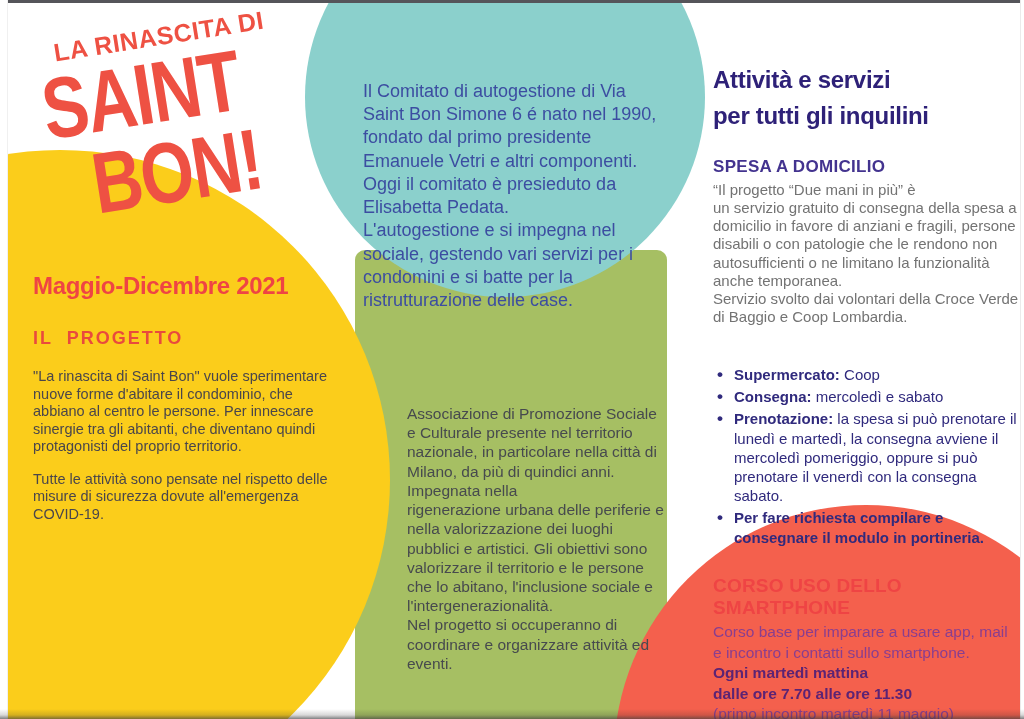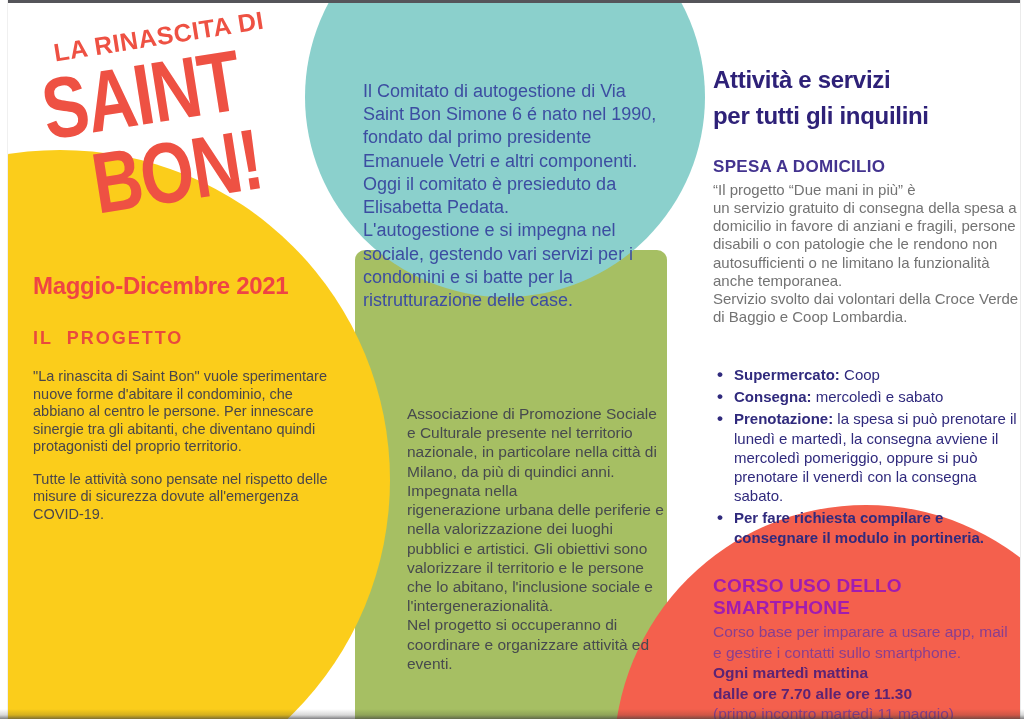--- a/index.html
+++ b/index.html
@@ -55,21 +55,21 @@
   #spesa-body { left: 713px; top: 181px; width: 312px; font-size: 15px; line-height: 1.21; color: #737373; }
 
   #bullet-list { left: 713px; top: 333px; width: 308px; list-style: none;
     font-size: 15px; line-height: 1.28; color: #302A7D; margin-top: 32px; }
   #bullet-list li { position: relative; padding-left: 21px; margin-bottom: 3px; }
   #bullet-list li::before { content: "\2022"; position: absolute; left: 4px; top: -1px;
     font-size: 17px; font-weight: bold; }
   .bb { font-weight: bold; }
 
   #corso-block { left: 713px; top: 575px; width: 302px; }
-  #corso-heading { font-size: 19px; font-weight: bold; color: #a21caf; letter-spacing: 0.2px; margin-bottom: 3px; }
+  #corso-heading { font-size: 19px; font-weight: bold; color: #ef4444; letter-spacing: 0.2px; margin-bottom: 3px; }
   #corso-body { font-size: 15.5px; line-height: 1.33; color: #8A3E8F; }
   #corso-schedule { font-size: 15.5px; line-height: 1.33; font-weight: bold; color: #5C2374; }
   #corso-note { font-size: 15.5px; line-height: 1.33; color: #8A3E8F; }
 </style>
 </head>
 <body>
 
 <div id="page">
 
   <div id="green-col"></div>
@@ -107,21 +107,21 @@
 
   <ul id="bullet-list" class="txt">
     <li><span class="bb">Supermercato:</span><span> Coop</span></li>
     <li><span class="bb">Consegna:</span><span> mercoledì e sabato</span></li>
     <li><span class="bb">Prenotazione:</span><span> la spesa si può prenotare il lunedì e martedì, la consegna avviene il mercoledì pomeriggio, oppure si può prenotare il venerdì con la consegna sabato.</span></li>
     <li><span class="bb">Per fare richiesta compilare e consegnare il modulo in portineria.</span><span></span></li>
   </ul>
 
   <div id="corso-block" class="txt">
     <div id="corso-heading">CORSO USO DELLO SMARTPHONE</div>
-    <div id="corso-body">Corso base per imparare a usare app, mail e gestire i contatti sullo smartphone.</div>
+    <div id="corso-body">Corso base per imparare a usare app, mail e incontro i contatti sullo smartphone.</div>
     <div id="corso-schedule" class="pre">Ogni martedì mattina
 dalle ore 7.70 alle ore 11.30</div>
     <div id="corso-note">(primo incontro martedì 11 maggio)</div>
   </div>
 
   <div id="edge-top" class="edge"></div>
   <div id="edge-left" class="edge"></div>
   <div id="edge-right" class="edge"></div>
   <div id="edge-bottom" class="edge"></div>
 </div>

